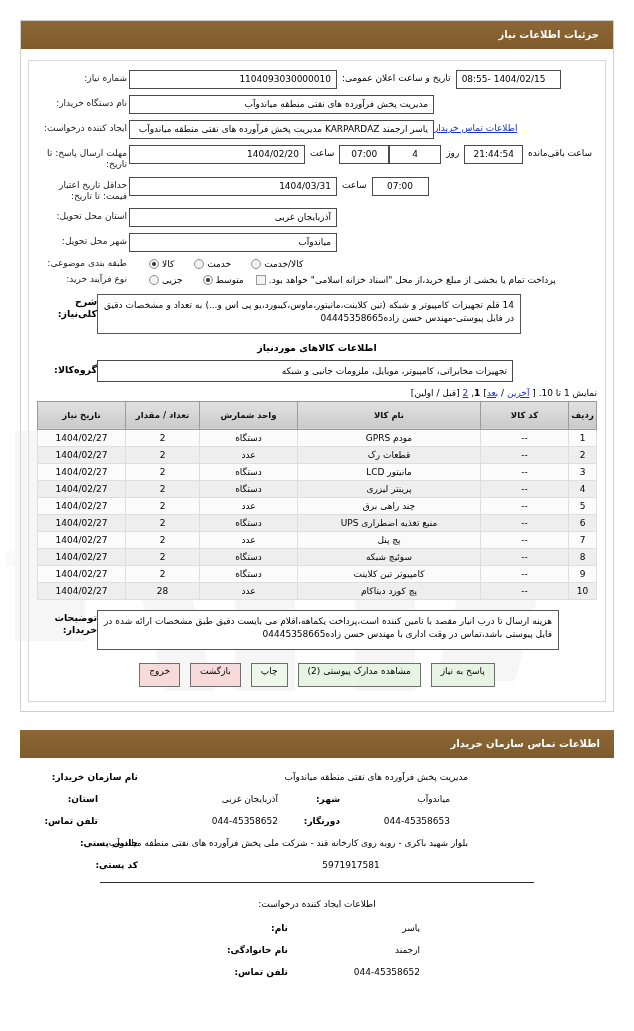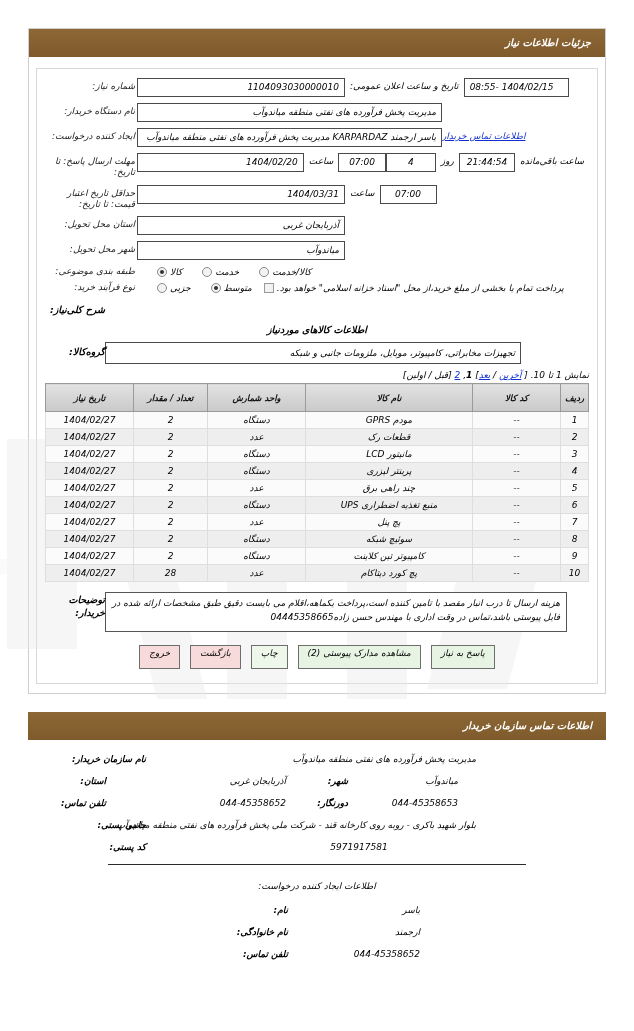--- a/index.html
+++ b/index.html
@@ -12,23 +12,22 @@
   body {
     width: 634px; height: 1031px;
     position: relative;
     overflow: hidden;
     font-size: 9px;
     color: #000;
   }
 
   .page {
     width: 634px;
-    padding: 12px;
+    padding: 4px;
     position: relative;
-    font-style: italic;
   }
 
   
   .outer-frame {
     margin: 16px 16px 0 16px;
     border: 1px solid #cfcfcf;
     background: #fff;
     position: relative;
   }
 
@@ -341,20 +340,21 @@
           <span class="radio on"></span>
         </div>
         <div class="rg">
           <span class="lbl">جزیی</span>
           <span class="radio"></span>
         </div>
         <div class="flabel" style="padding-top:0;">نوع فرآیند خرید:</div>
       </div>
 
       <div class="desc-row">
+        <div class="desc-box">14 قلم تجهیزات کامپیوتر و شبکه (تین     کلاینت،مانیتور،ماوس،کیبورد،یو پی اس و...) به تعداد و  مشخصات دقیق در فایل  پیوستی-مهندس حسن زاده04445358665</div>
         <div class="desc-label">شرح کلی‌نیاز:</div>
       </div>
 
       <div class="subhead">اطلاعات کالاهای موردنیاز</div>
 
       <div class="frow">
         <div class="fbox" style="width:416px;height:22px;line-height:20px;">تجهیزات مخابراتی، کامپیوتر، موبایل، ملزومات جانبی و شبکه</div>
         <div class="desc-label" style="width:60px;padding-top:4px;">گروه‌کالا:</div>
       </div>
 

